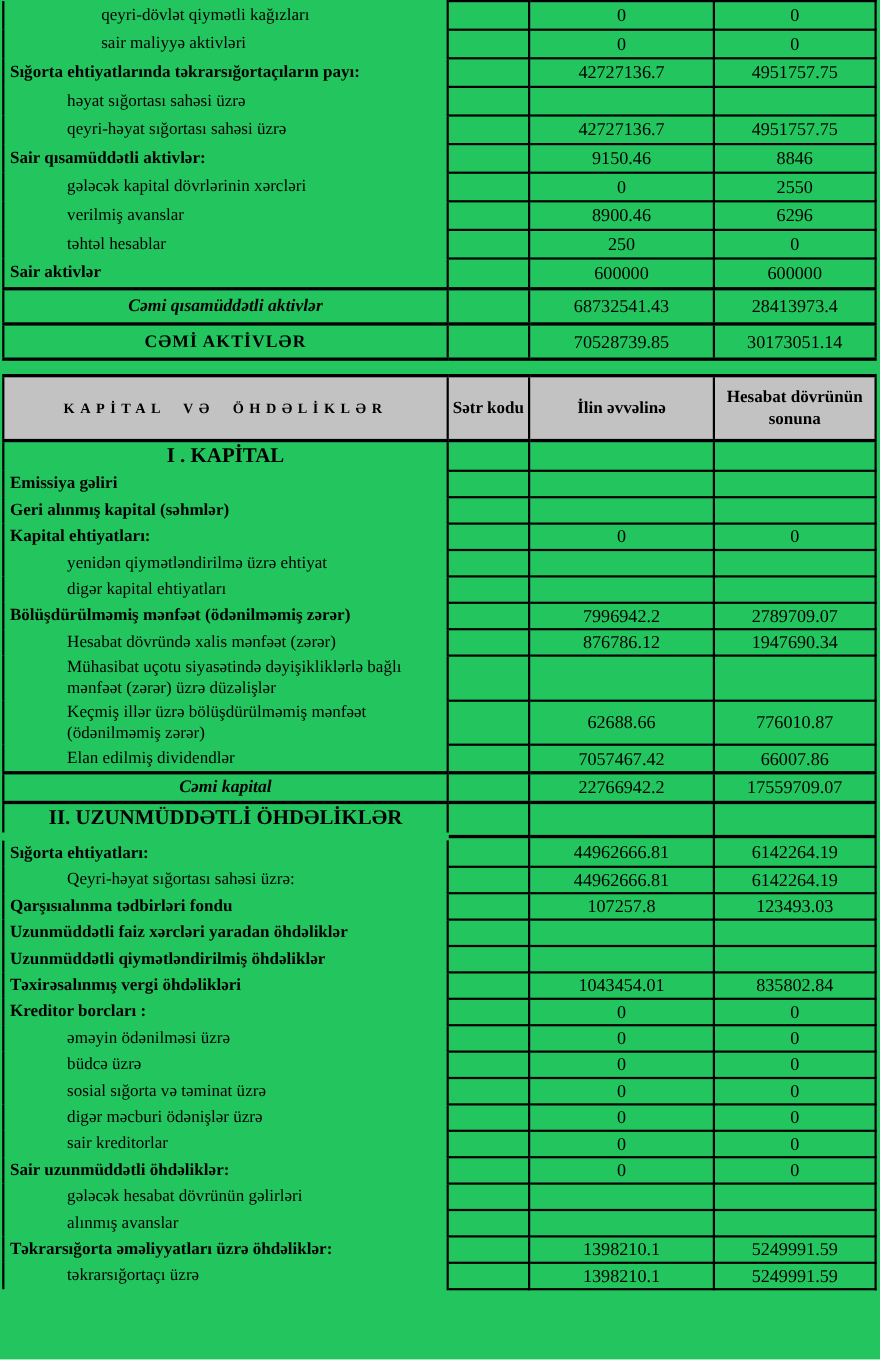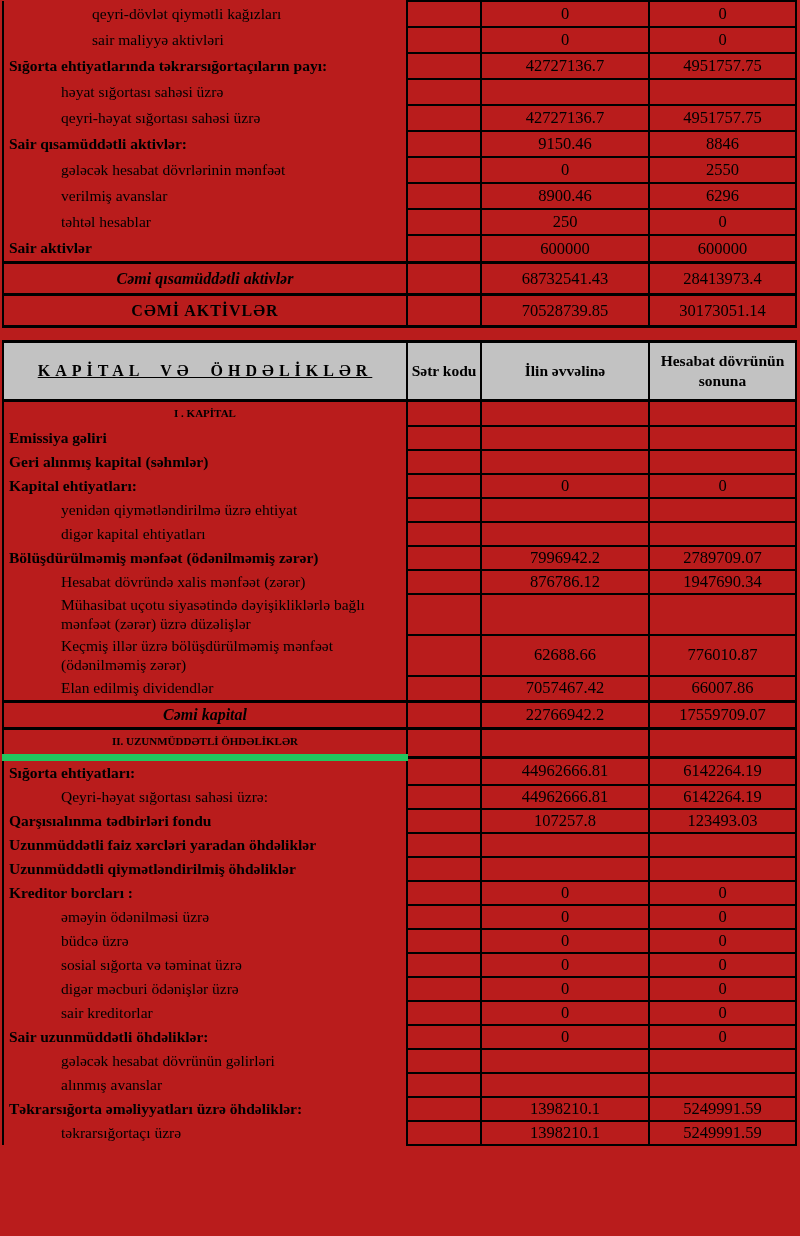--- a/index.html
+++ b/index.html
@@ -6,21 +6,21 @@
     margin: 0;
     padding: 0;
     background: #ffffff;
     color: #000000;
     font-family: "Liberation Serif", serif;
   }
   .sheet {
     position: relative;
     width: 800px;
     height: 1236px;
-    background: #b91c1c;
+    background: #22c55e;
     overflow: hidden;
   }
   table {
     border-collapse: collapse;
     table-layout: fixed;
     width: 793px;
     margin-left: 2px;
   }
   col.c-label { width: 404px; }
   col.c-code  { width: 74px;  }
@@ -69,21 +69,21 @@
     font-size: 16px;
   }
   tr.total td.lbl { font-style: italic; }
   tr.grand td.lbl { letter-spacing: 1px; text-align: center; }
   #t1 tr.total td, #t1 tr.grand td { height: 27px; }
 
   
   tr.section td.lbl {
     text-align: center;
     font-weight: 700;
-    font-size: 11px;
+    font-size: 19px;
     padding-left: 3px;
     margin-top: 32px;
   }
   tr.section2 td { border-bottom: 3px solid #000; }
   tr.section2 td.lbl { border-bottom: 7px solid #22c55e; }
 
   
   #t2 { margin-top: 12px; }
   #t2 thead th {
     background: #c2c2c2;
@@ -92,24 +92,23 @@
     border-bottom: 3px solid #000;
     font-weight: 700;
     text-align: center;
     vertical-align: middle;
     height: 54px;
     font-size: 15.5px;
     line-height: 1.3;
     padding: 1px 2px;
   }
   #t2 thead th.hlabel {
-    font-size: 16px;
+    font-size: 13px;
     letter-spacing: 5px;
     word-spacing: 8px;
-    text-decoration: underline;
   }
 </style>
 </head>
 <body>
 
 <div class="sheet">
 
   <table id="t1">
     <colgroup>
       <col class="c-label">
@@ -148,21 +147,21 @@
           <td class="num">42727136.7</td>
           <td class="num">4951757.75</td>
         </tr>
         <tr class="bold">
           <td class="lbl">Sair qısamüddətli aktivlər:</td>
           <td class="num code"></td>
           <td class="num">9150.46</td>
           <td class="num">8846</td>
         </tr>
         <tr class="indent">
-          <td class="lbl">gələcək hesabat dövrlərinin mənfəət</td>
+          <td class="lbl">gələcək kapital dövrlərinin xərcləri</td>
           <td class="num code"></td>
           <td class="num">0</td>
           <td class="num">2550</td>
         </tr>
         <tr class="indent">
           <td class="lbl">verilmiş avanslar</td>
           <td class="num code"></td>
           <td class="num">8900.46</td>
           <td class="num">6296</td>
         </tr>
@@ -311,20 +310,26 @@
           <td class="num"></td>
           <td class="num"></td>
         </tr>
         <tr class="bold">
           <td class="lbl">Uzunmüddətli qiymətləndirilmiş öhdəliklər</td>
           <td class="num code"></td>
           <td class="num"></td>
           <td class="num"></td>
         </tr>
         <tr class="bold">
+          <td class="lbl">Təxirəsalınmış vergi öhdəlikləri</td>
+          <td class="num code"></td>
+          <td class="num">1043454.01</td>
+          <td class="num">835802.84</td>
+        </tr>
+        <tr class="bold">
           <td class="lbl">Kreditor borcları :</td>
           <td class="num code"></td>
           <td class="num">0</td>
           <td class="num">0</td>
         </tr>
         <tr class="indent">
           <td class="lbl">əməyin ödənilməsi üzrə</td>
           <td class="num code"></td>
           <td class="num">0</td>
           <td class="num">0</td>

